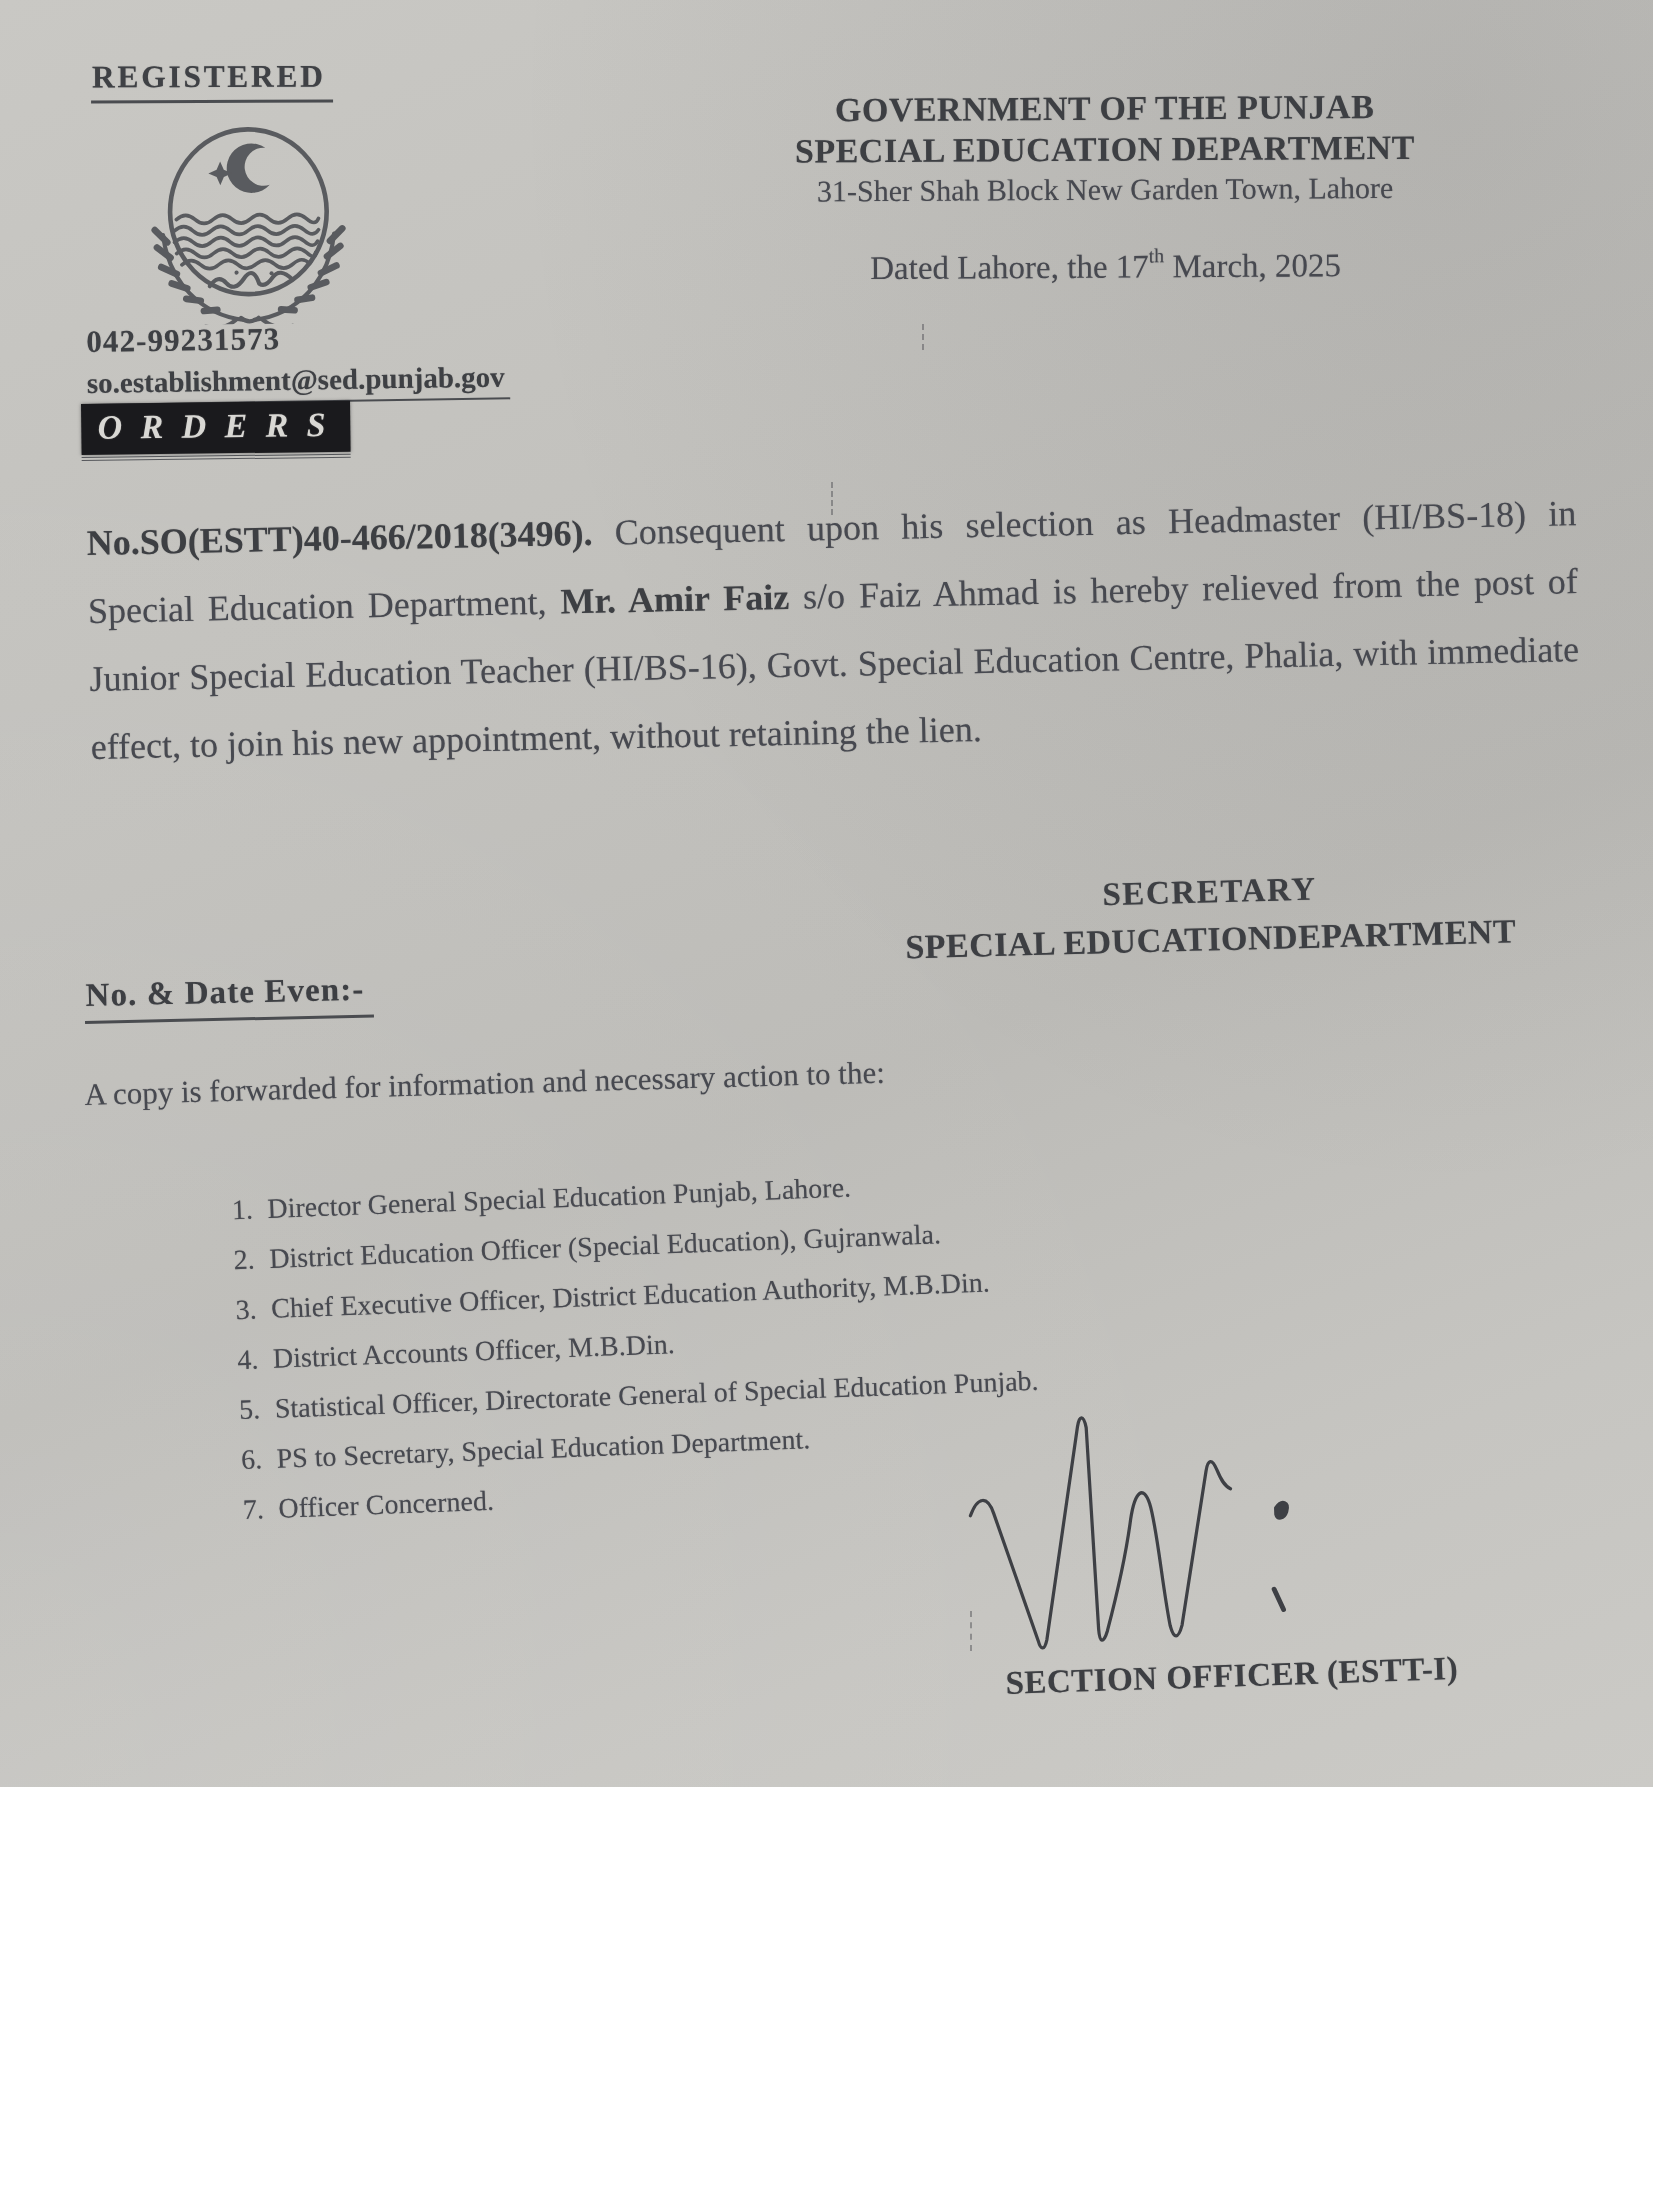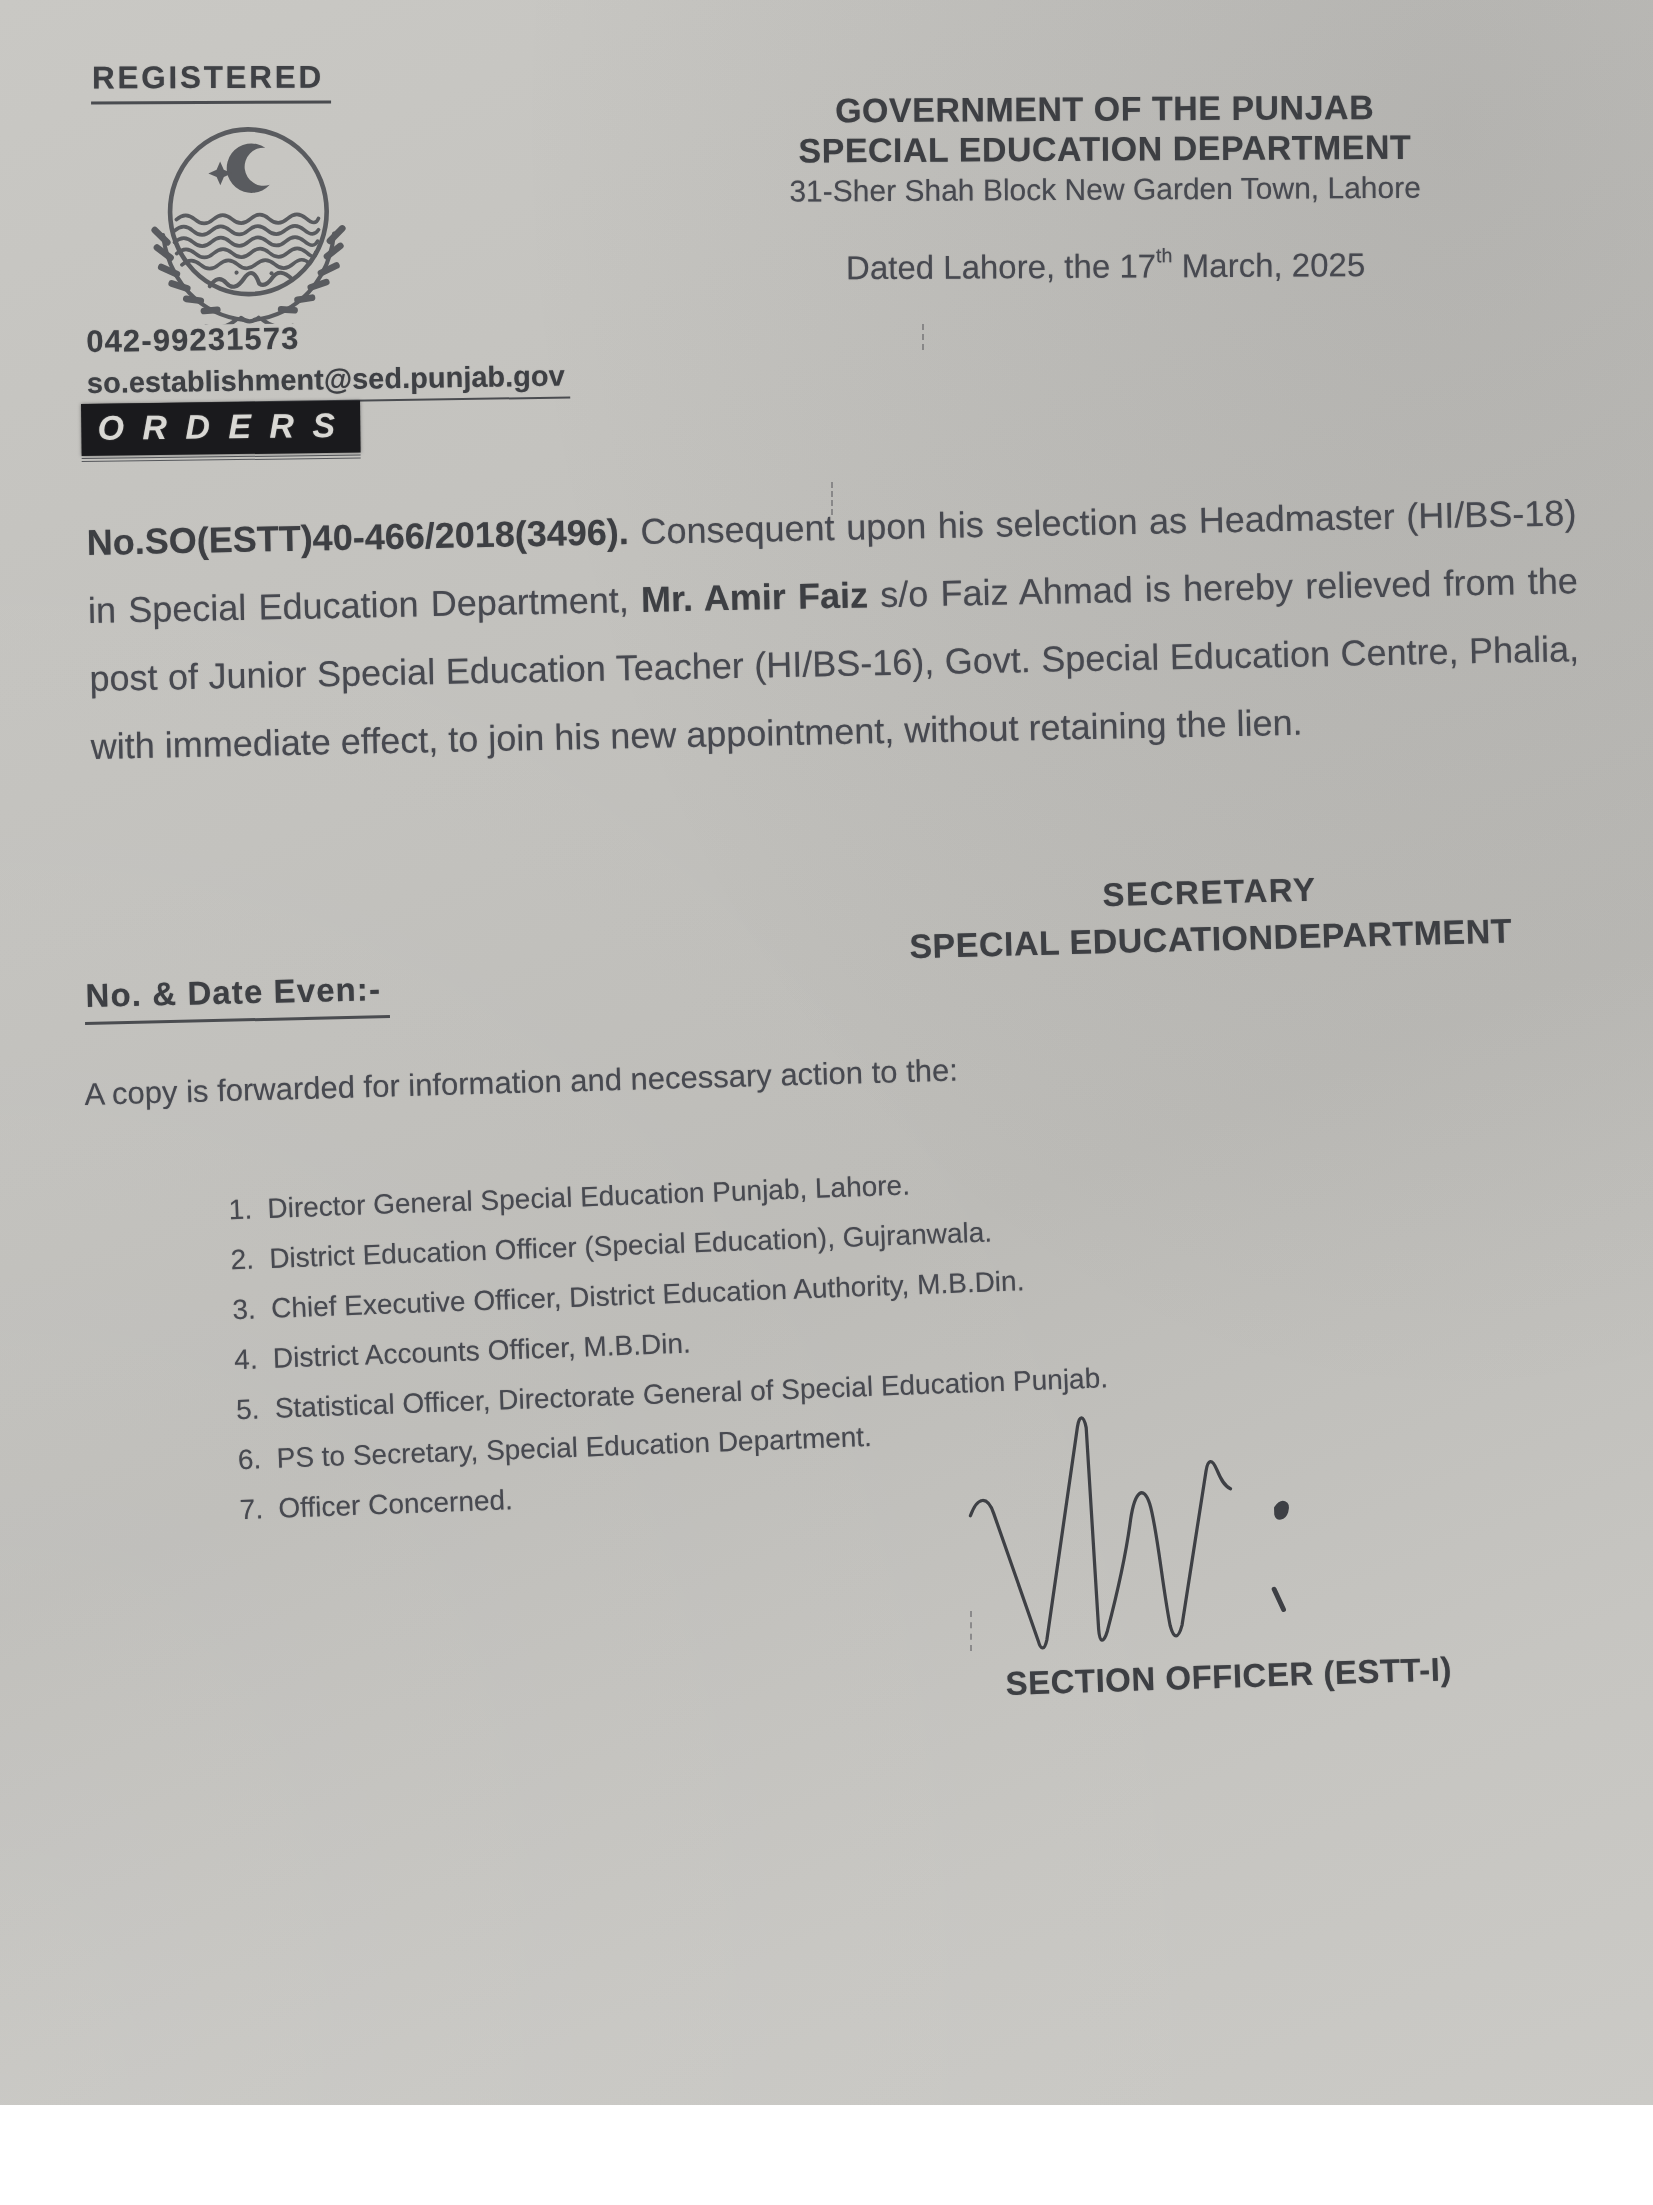--- a/index.html
+++ b/index.html
@@ -1,20 +1,20 @@
 <!DOCTYPE html>
 <html style="font-size:8.7px"><head>
 <meta charset="utf-8">
 <style>
   html,body{margin:0;padding:0;}
   .page{
     position:relative;
-    width:1654px;height:2105px;
+    width:1654px;height:1787px;
     overflow:hidden;
-    font-family:Liberation Sans, sans-serif;
+    font-family:Liberation Serif, serif;
     color:#46484c;
     background:
       radial-gradient(ellipse at 88% 6%, rgba(40,40,44,0.10), rgba(40,40,44,0) 46%),
       radial-gradient(ellipse at 0% 100%, rgba(255,255,255,0.10), rgba(255,255,255,0) 55%),
       linear-gradient(158deg,#c9c8c4 0%, #c2c1bd 34%, #bcbbb7 58%, #c6c5c1 82%, #cbcac6 100%);
   }
   .page *{box-sizing:border-box;}
   .txt{ text-shadow:0 0 1.1px rgba(70,72,76,0.45); }
   .b{ font-weight:bold; color:#3d3f43; }
 

